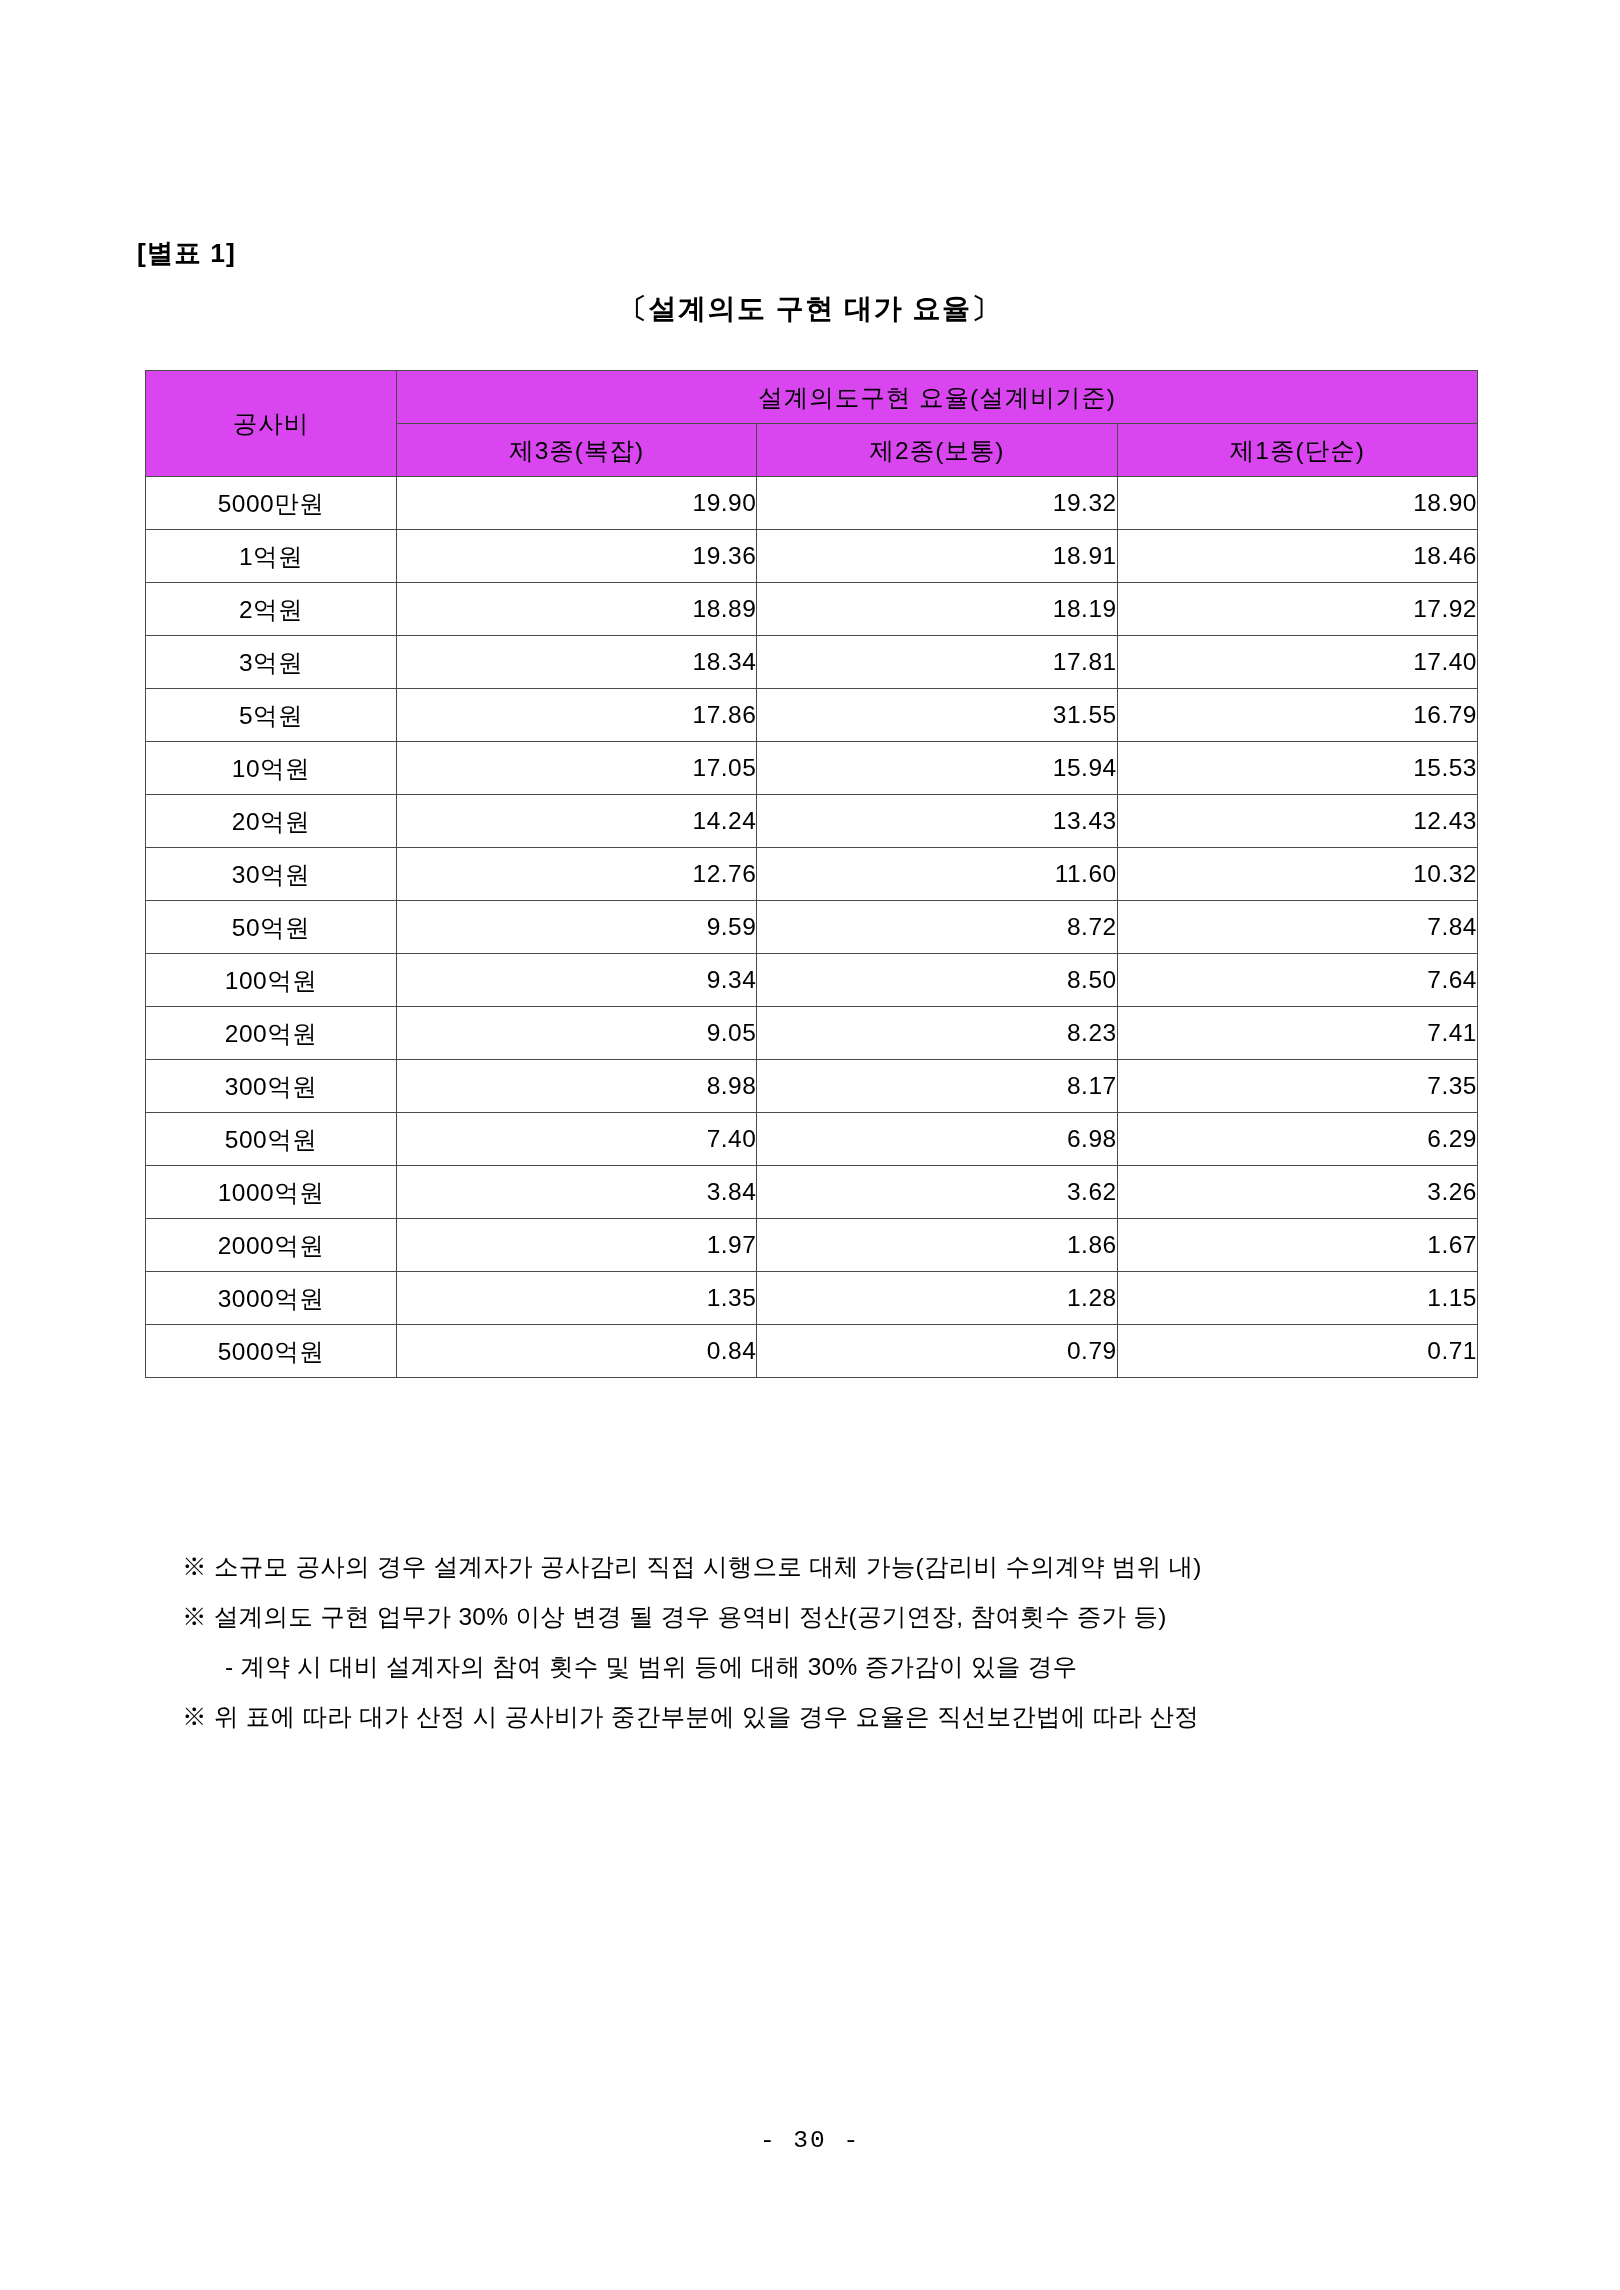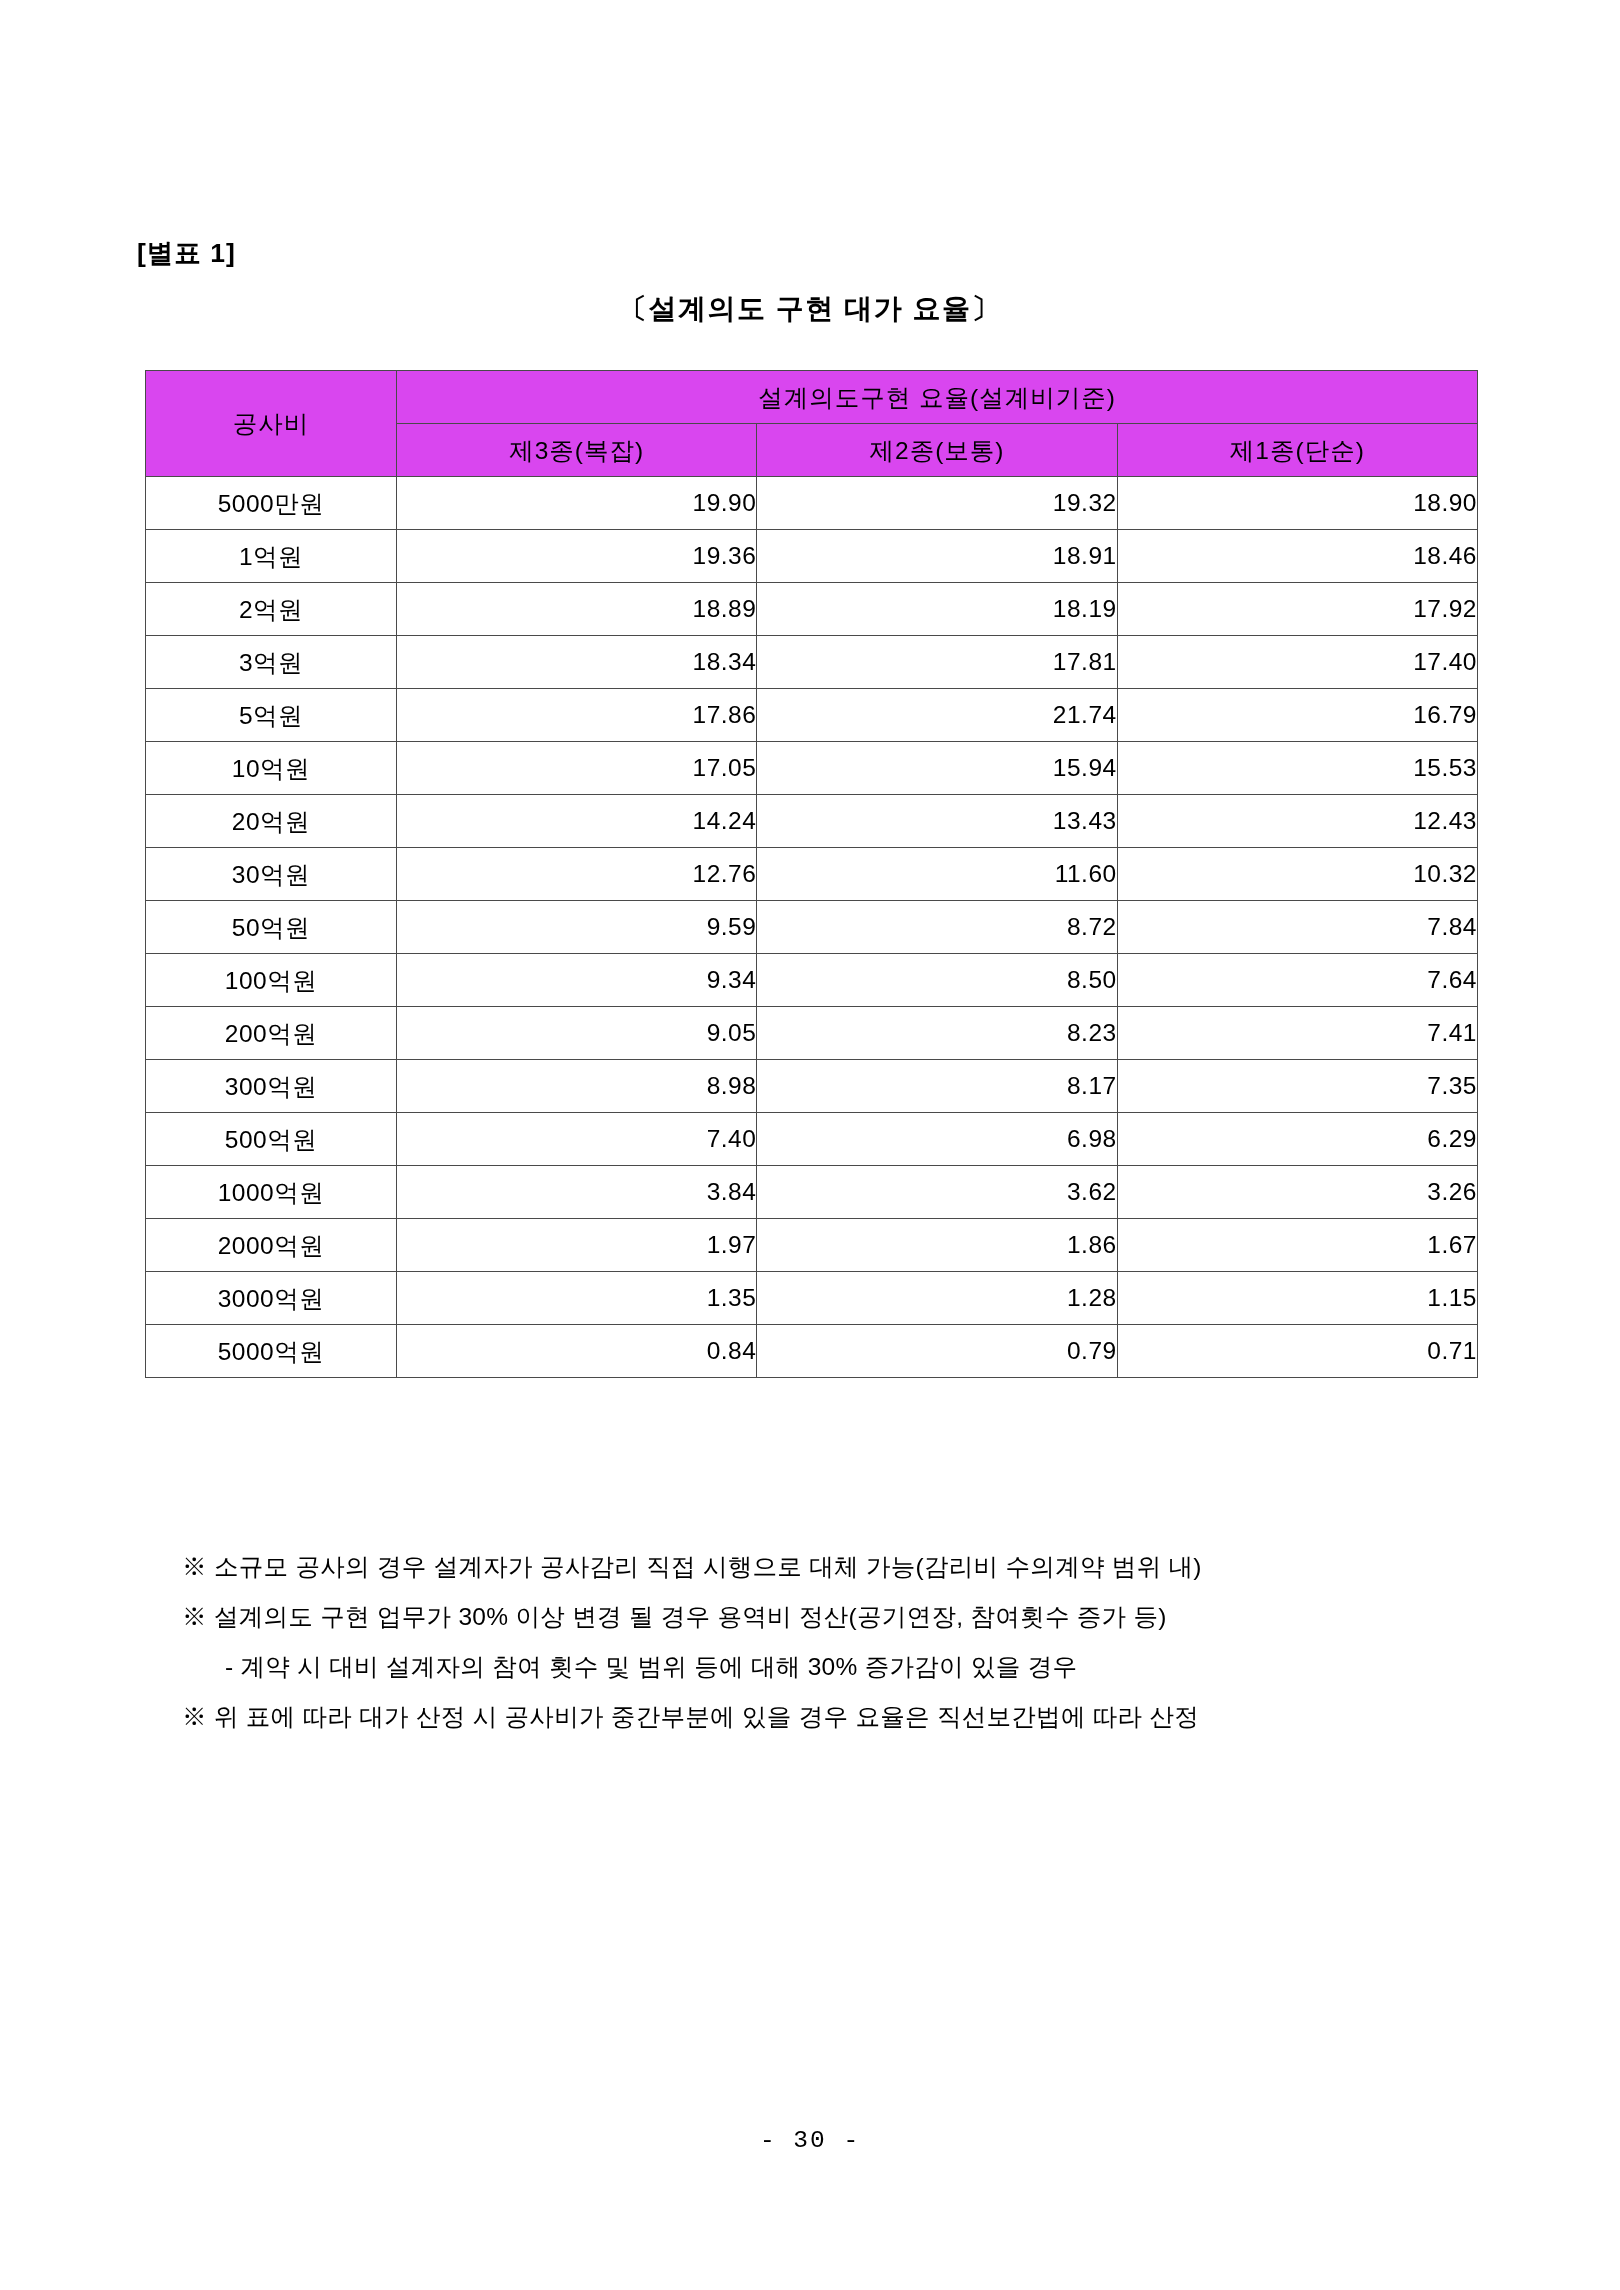--- a/index.html
+++ b/index.html
@@ -155,21 +155,21 @@
       </tr>
       <tr>
         <td class="cost-cell">3억원</td>
         <td class="num-cell">18.34</td>
         <td class="num-cell">17.81</td>
         <td class="num-cell">17.40</td>
       </tr>
       <tr>
         <td class="cost-cell">5억원</td>
         <td class="num-cell">17.86</td>
-        <td class="num-cell">21.74</td>
+        <td class="num-cell">31.55</td>
         <td class="num-cell">16.79</td>
       </tr>
       <tr>
         <td class="cost-cell">10억원</td>
         <td class="num-cell">17.05</td>
         <td class="num-cell">15.94</td>
         <td class="num-cell">15.53</td>
       </tr>
       <tr>
         <td class="cost-cell">20억원</td>

